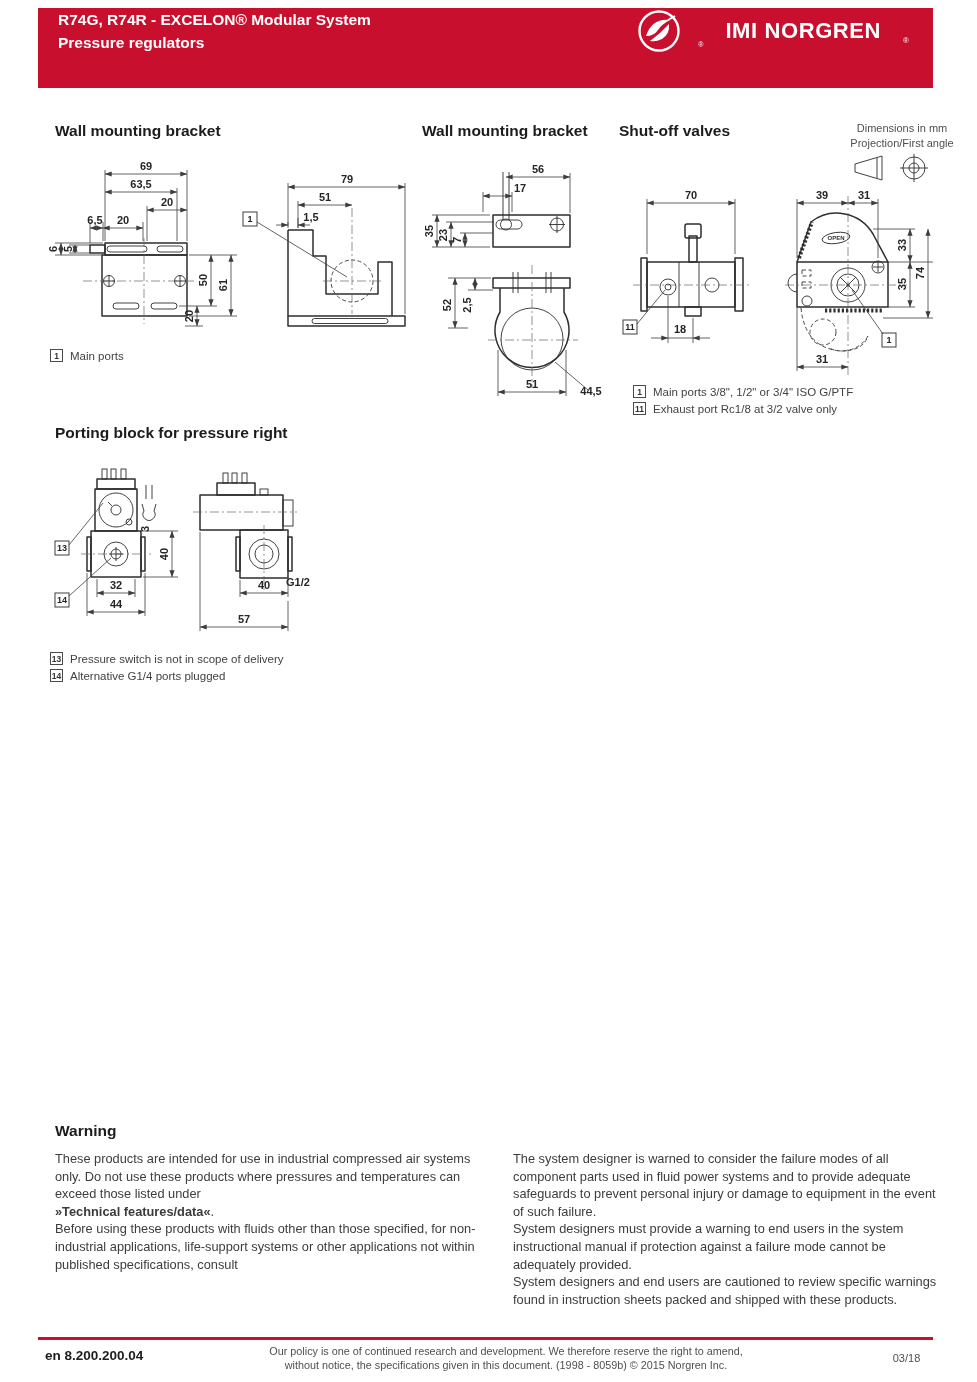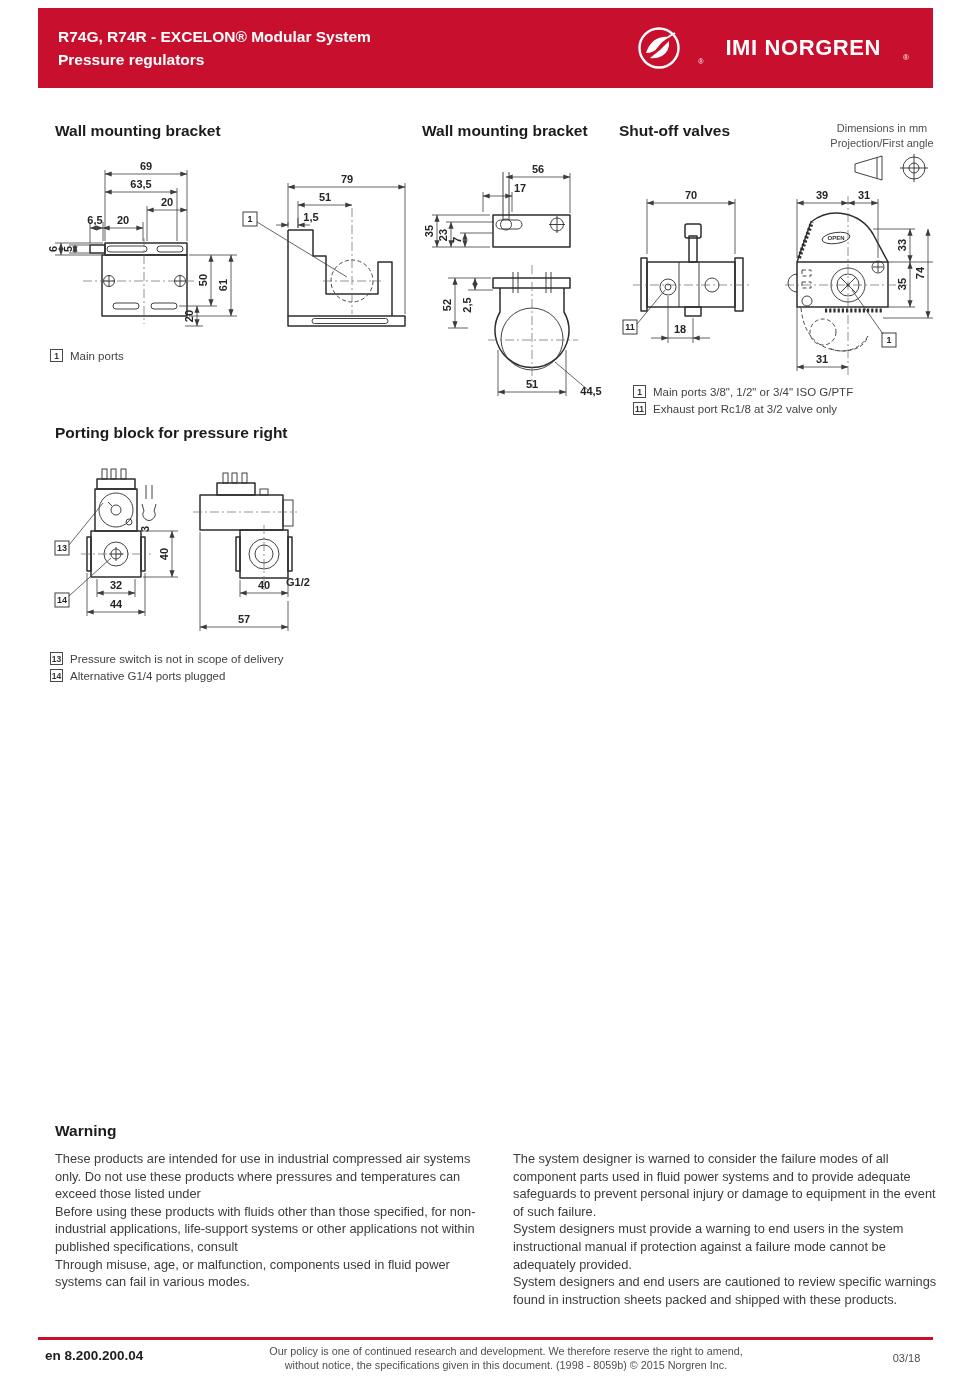--- a/index.html
+++ b/index.html
@@ -1,27 +1,27 @@
 <!DOCTYPE html>
 <html><head>
 <meta charset="utf-8">
 <style>
   *{margin:0;padding:0;box-sizing:border-box}
   html,body{background:#fdfdfd}
   body{font-family:"Liberation Sans",sans-serif}
   .page{position:relative;width:977px;height:1382px;background:#fff;overflow:hidden}
   .banner{position:absolute;left:38px;top:8px;width:895px;height:80px;background:#C8102E;color:#fff;
-          display:flex;align-items:center;justify-content:space-between;padding:0 24px 0 20px}
+          display:flex;align-items:flex-start;justify-content:space-between;padding:0 24px 0 20px}
   .banner-titles{font-weight:bold;font-size:15.5px;line-height:23px}
   .brand{display:flex;align-items:center;gap:22px}
   .brand-name{font-weight:bold;font-size:22px;letter-spacing:.6px}
   .reg{font-size:8px;align-self:flex-end;margin-bottom:9px}
   .reg-logo{font-size:7px;align-self:flex-end;margin:0 0 6px -6px}
   .sec-title{position:absolute;font-size:15.5px;font-weight:bold;color:#1c1c1c;white-space:nowrap}
-  .meta{position:absolute;left:808px;top:121px;width:148px;text-align:center;font-size:11px;color:#4f4f4f;line-height:15px}
+  .meta{position:absolute;left:828px;top:121px;width:148px;text-align:center;font-size:11px;color:#4f4f4f;line-height:15px}
   .drawing{position:absolute;overflow:visible}
   .notes{position:absolute}
   .note-line{display:flex;align-items:center;gap:7px;height:17px;font-size:11.5px;color:#424242;white-space:nowrap}
   .refbox{display:inline-flex;align-items:center;justify-content:center;width:13px;height:13px;
           border:1px solid #4a4a4a;font-size:8.5px;font-weight:bold;color:#333;flex:0 0 auto}
   .warn-col{position:absolute;width:424px;font-size:12.8px;line-height:17.6px;color:#3c3c3c}
   .footer-rule{position:absolute;left:38px;top:1337px;width:895px;height:3px;background:#C8102E}
   .doc-code{position:absolute;left:45px;top:1348px;font-size:13.5px;font-weight:bold;color:#1d1d1d}
   .policy{position:absolute;left:246px;top:1344px;width:520px;text-align:center;font-size:10.8px;line-height:14px;color:#4f4f4f}
   .issue{position:absolute;left:878px;top:1352px;width:57px;text-align:center;font-size:11px;color:#4f4f4f}
@@ -405,22 +405,22 @@
     </div>
     <div class="note-line">
       <span class="refbox">14</span>
       <span>Alternative G1/4 ports plugged</span>
     </div>
   </div>
 
   <div class="sec-title" style="left:55px;top:1122px">Warning</div>
   <div class="warn-col" style="left:55px;top:1150px">
     <div>These products are intended for use in industrial compressed air systems only. Do not use these products where pressures and temperatures can exceed those listed under</div>
+    <div><b>»Technical features/data«</b><span>.</span></div>
     <div>Before using these products with fluids other than those specified, for non-industrial applications, life-support systems or other applications not within published specifications, consult</div>
-    <div>Through misuse, age, or malfunction, components used in fluid power systems can fail in various modes.</div>
   </div>
   <div class="warn-col" style="left:513px;top:1150px">
     <div>The system designer is warned to consider the failure modes of all component parts used in fluid power systems and to provide adequate safeguards to prevent personal injury or damage to equipment in the event of such failure.</div>
     <div>System designers must provide a warning to end users in the system instructional manual if protection against a failure mode cannot be adequately provided.</div>
     <div>System designers and end users are cautioned to review specific warnings found in instruction sheets packed and shipped with these products.</div>
   </div>
 
   <div class="footer-rule"></div>
   <div class="doc-code">en 8.200.200.04</div>
   <div class="policy">

